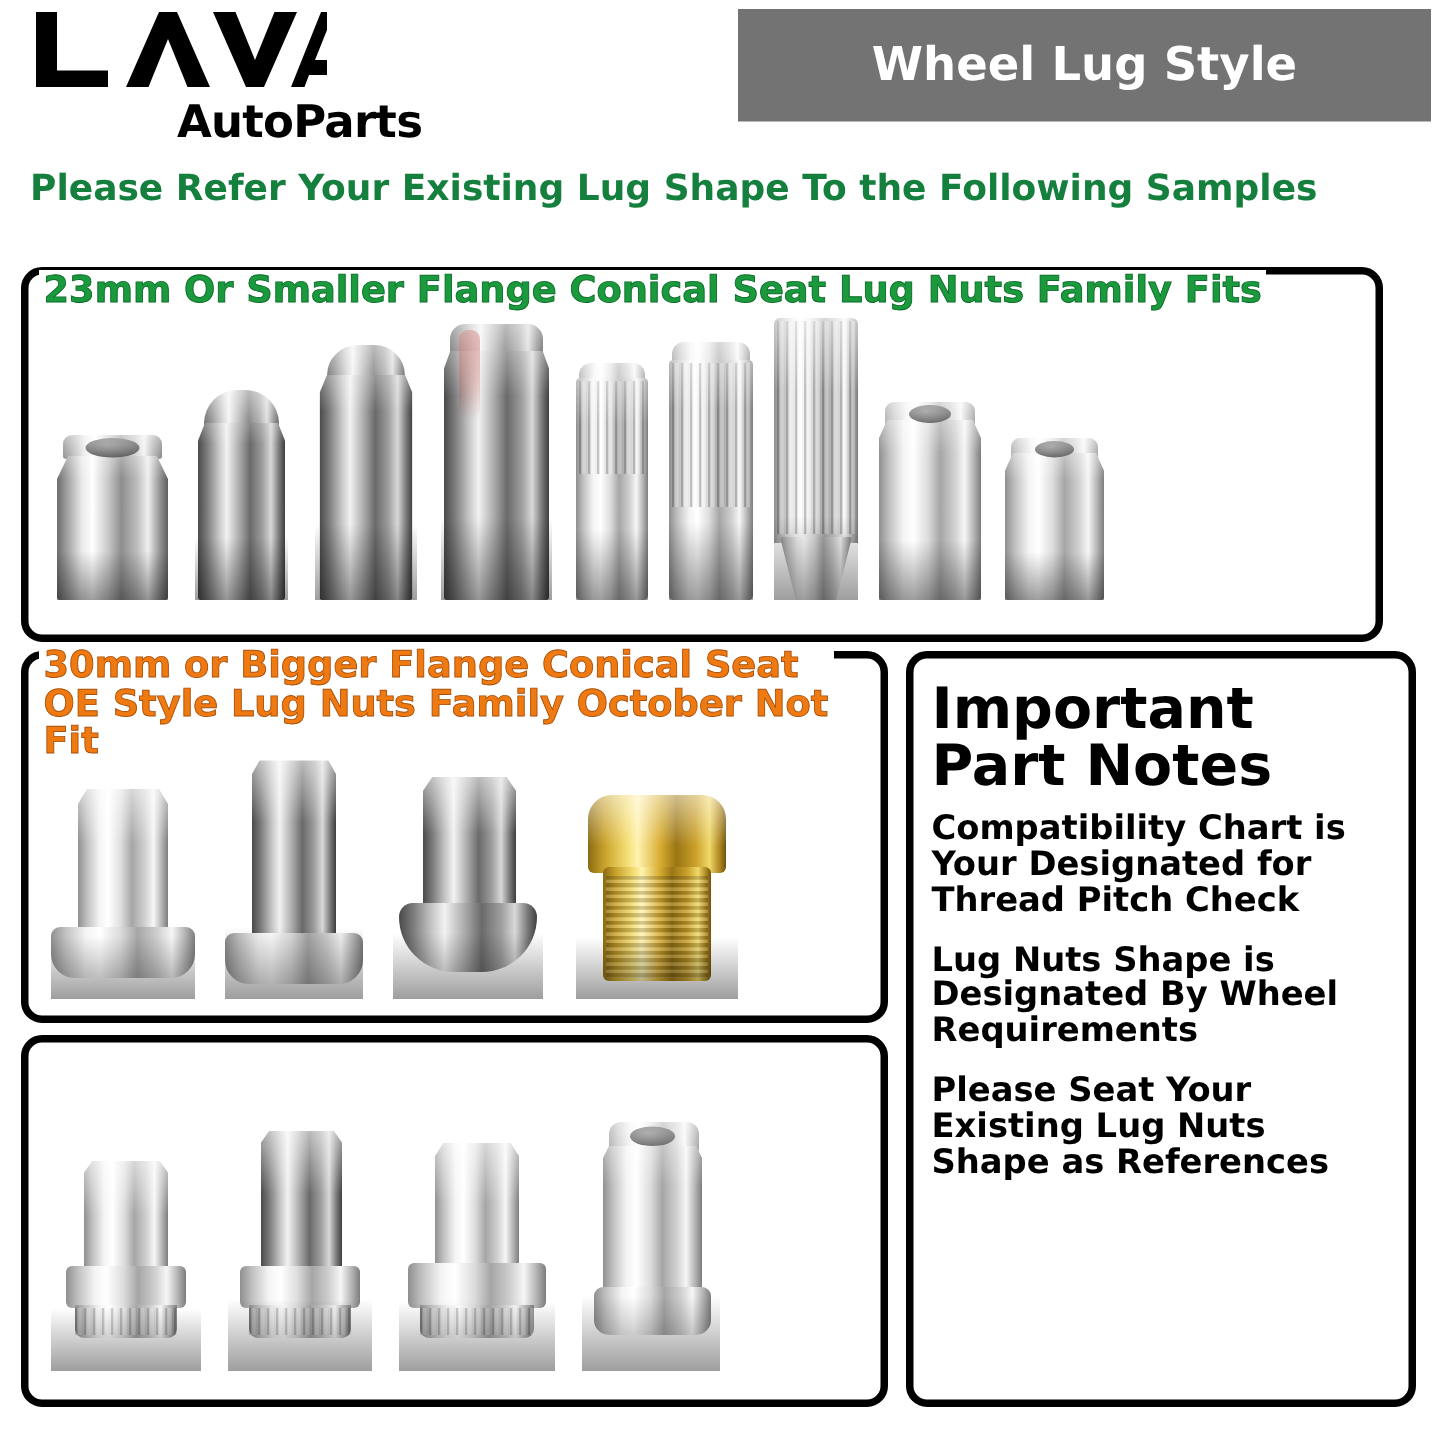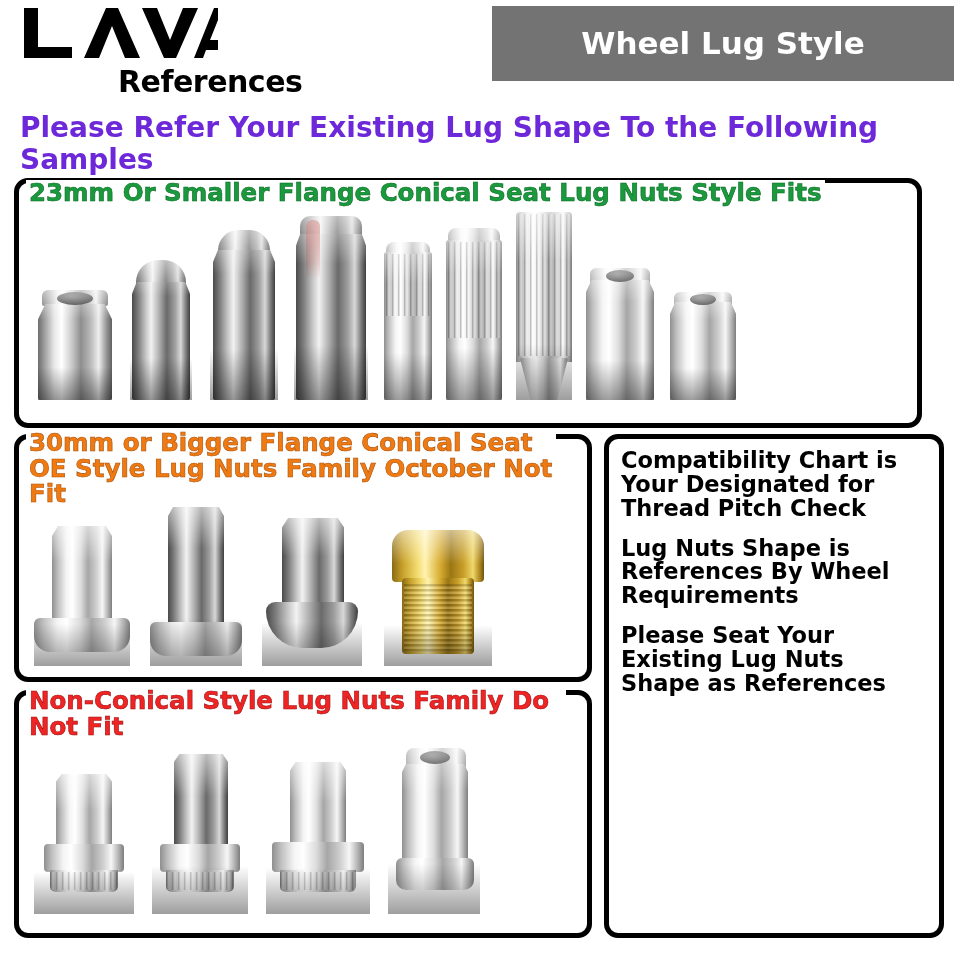--- a/index.html
+++ b/index.html
@@ -60,24 +60,24 @@
     letter-spacing: 0px;
     font-family: "DejaVu Sans", sans-serif;
     white-space: nowrap;
   }
 
   
   .subheading {
     position: absolute;
     left: 20px; top: 112px;
     width: 920px;
-    font-size: 28px;
+    font-size: 24px;
     font-weight: bold;
     line-height: 1.14;
-    color: #6d28d9;
+    color: #15803d;
     font-family: "DejaVu Sans", sans-serif;
   }
 
   
   .panel {
     position: absolute;
     border: 5px solid #000;
     border-radius: 14px;
     background: #fff;
   }
@@ -214,31 +214,31 @@
 <div class="page">
 
   <div class="header">
     <div class="logo-block">
       <svg class="logo-lava" viewBox="0 0 200 62">
         <path d="M6 2 L6 52 L54 52 L54 41 L20 41 L20 2 Z" fill="#000"></path>
         <path d="M66 52 L88 2 L100 2 L122 52 L107 52 L94 20 L81 52 Z" fill="#000"></path>
         <path d="M124 2 L139 2 L152 34 L165 2 L180 2 L158 52 L146 52 Z" fill="#000"></path>
         <path d="M176 52 L196 2 L200 2 L200 14 L192 34 L200 34 L200 44 L188 44 L185 52 Z" fill="#000"></path>
       </svg>
-      <div class="logo-autoparts">References</div>
+      <div class="logo-autoparts">AutoParts</div>
     </div>
     <div class="title-box">
       <div class="title-line">Wheel Lug Style</div>
     </div>
   </div>
 
   <div class="subheading">Please Refer Your Existing Lug Shape To the Following Samples</div>
 
   <div class="panel" id="panel-fits"></div>
-  <div class="panel-title" id="title-fits">23mm Or Smaller Flange Conical Seat Lug Nuts Style Fits</div>
+  <div class="panel-title" id="title-fits">23mm Or Smaller Flange Conical Seat Lug Nuts Family Fits</div>
 
   <div class="nut-row" style="left:38px; top:210px; height:190px;">
 
     <div class="nut" style="width:74px;height:110px;margin-right:18px;">
       <div class="head chrome" style="left:4px;top:0;width:66px;height:16px;border-radius:6px 6px 2px 2px;"></div>
       <div class="body chrome" style="left:0px;top:14px;width:74px;height:96px;clip-path:polygon(10% 0,90% 0,100% 16%,100% 100%,0 100%,0 16%);"></div>
       <div class="hole" style="left:19px;top:2px;width:36px;height:13px;"></div>
       <div class="top-shade"></div>
         <div class="bot-shade"></div>
     </div>
@@ -335,21 +335,20 @@
     <div class="nut" style="width:108px;height:138px;">
       <div class="body gold" style="left:8px;top:2px;width:92px;height:52px;border-radius:16px 16px 4px 4px;"></div>
       <div class="body gold" style="left:18px;top:50px;width:72px;height:76px;border-radius:4px;"></div>
       <div class="threads" style="left:20px;top:56px;width:68px;height:68px;opacity:0.55;"></div>
       <div class="top-shade"></div>
         <div class="bot-shade"></div>
     </div>
   </div>
 
   <div class="panel" id="panel-notfit"></div>
-  <div class="panel-title" id="title-notfit">Non-Conical Style Lug Nuts Family Do Not Fit</div>
 
   <div class="nut-row" style="left:34px; top:748px; height:166px;">
 
     <div class="nut" style="width:100px;height:140px;margin-right:18px;">
       <div class="body chrome-light" style="left:22px;top:0;width:56px;height:76px;clip-path:polygon(10% 0,90% 0,100% 10%,100% 100%,0 100%,0 10%);"></div>
       <div class="flange chrome-light" style="left:10px;top:70px;width:80px;height:28px;border-radius:4px;"></div>
       <div class="flange chrome-light" style="left:16px;top:96px;width:68px;height:22px;border-radius:0 0 6px 6px;"></div>
       <div class="splines" style="left:16px;top:98px;width:68px;height:18px;opacity:0.6;"></div>
       <div class="top-shade"></div>
         <div class="bot-shade"></div>
@@ -377,18 +376,19 @@
       <div class="body chrome-light" style="left:18px;top:0;width:60px;height:20px;border-radius:8px 8px 2px 2px;"></div>
       <div class="body chrome-light" style="left:14px;top:16px;width:66px;height:100px;clip-path:polygon(6% 0,94% 0,100% 8%,100% 100%,0 100%,0 8%);"></div>
       <div class="flange chrome-light" style="left:8px;top:110px;width:78px;height:32px;border-radius:6px 6px 10px 10px;"></div>
       <div class="hole" style="left:32px;top:3px;width:30px;height:13px;"></div>
       <div class="top-shade"></div>
         <div class="bot-shade"></div>
     </div>
   </div>
 
   <div class="panel" id="panel-notes">
+    <div class="notes-title">Important Part Notes</div>
     <div class="note-item">Compatibility Chart is Your Designated for Thread Pitch Check</div>
-    <div class="note-item">Lug Nuts Shape is References By Wheel Requirements</div>
+    <div class="note-item">Lug Nuts Shape is Designated By Wheel Requirements</div>
     <div class="note-item">Please Seat Your Existing Lug Nuts Shape as References</div>
   </div>
 
 </div>
 
 </body></html>

